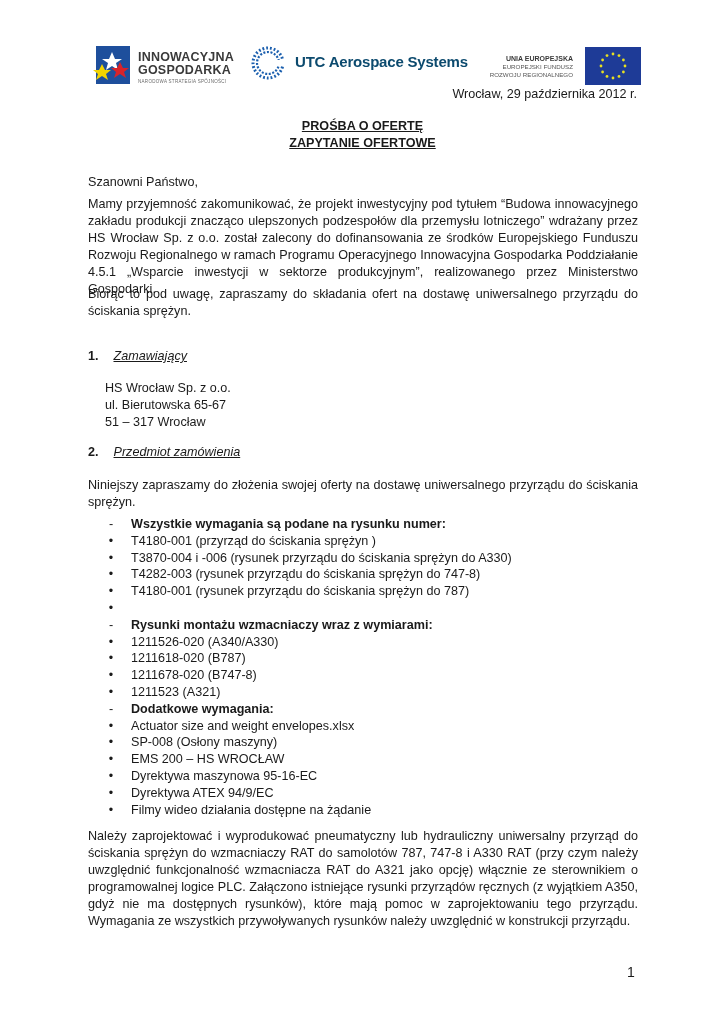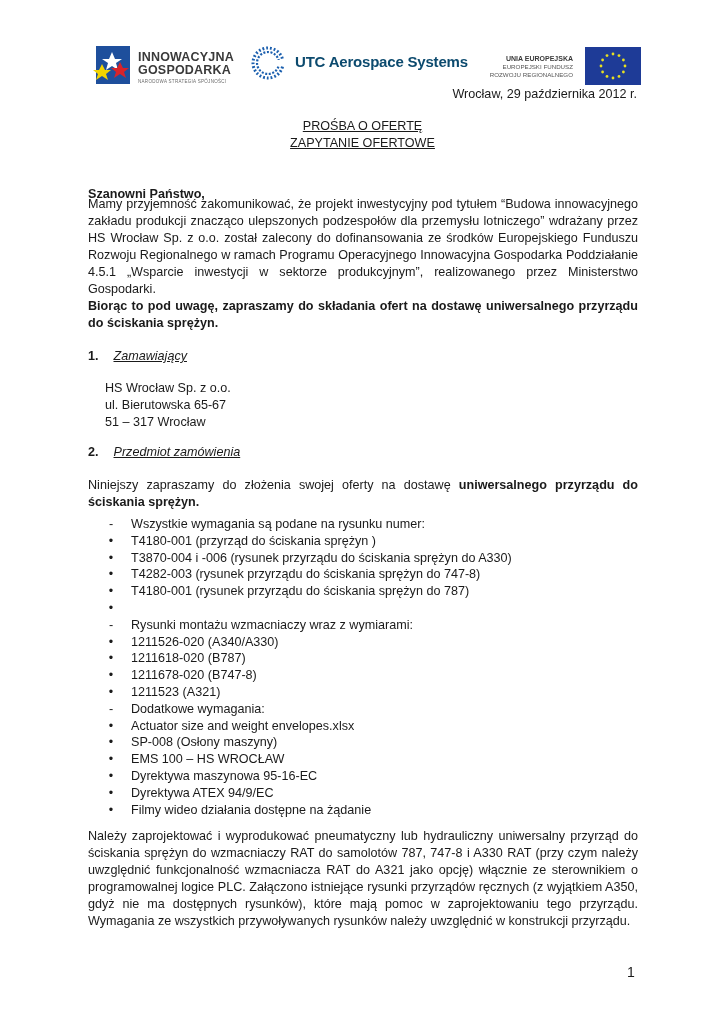--- a/index.html
+++ b/index.html
@@ -18,31 +18,31 @@
   .utc-mark { position: absolute; left: 0; top: 2px; width: 40px; height: 36px; }
   .utc-text { position: absolute; left: 45px; top: 10px; font-weight: bold; font-size: 15px; color: #0c4a6e; letter-spacing: -0.2px; }
 
   .logo-eu { left: 470px; top: 44px; width: 175px; height: 44px; }
   .eu-text { position: absolute; right: 72px; top: 10px; text-align: right; }
   .eu-t1 { font-weight: bold; font-size: 7px; color: #3a3a3a; line-height: 9px; }
   .eu-t2 { font-size: 6.2px; color: #555; line-height: 8px; }
   .eu-flag { position: absolute; right: 4px; top: 3px; width: 56px; height: 38px; background: #1e3b97; }
 
   .date { right: 88px; top: 87px; font-size: 12.6px; }
-  .title { left: 0; width: 725px; text-align: center; font-weight: normal; font-size: 12.6px; text-decoration: underline; line-height: 17px; }
+  .title { left: 0; width: 725px; text-align: center; font-weight: bold; font-size: 12.6px; text-decoration: underline; line-height: 17px; }
 
   .p { left: 88px; width: 550px; line-height: 17px; text-align: justify; }
-  .bold { font-weight: bold; margin-top: 12px; }
+  .bold { font-weight: normal; }
   .sec { font-weight: bold; }
   .sec-title { font-style: italic; text-decoration: underline; font-weight: normal; }
 
   .list { left: 105px; width: 530px; }
   .li { height: 16.8px; line-height: 16.8px; position: relative; padding-left: 26px; white-space: nowrap; }
   .li .m { position: absolute; left: 0; width: 12px; text-align: center; }
-  .li.dash .t { font-weight: normal; text-align: center; }
+  .li.dash .t { font-weight: bold; text-align: center; }
 
   .page-num { left: 627px; top: 964px; font-size: 14px; }
 </style>
 </head>
 <body>
 
 <div class="abs logo-ig">
   <svg class="ig-flag" viewBox="0 0 40 42">
     <rect x="0" y="0" width="40" height="42" fill="#ffffff"></rect>
     <polygon points="4,2 38,2 38,40 4,40" fill="#1e4f9c"></polygon>
@@ -130,21 +130,21 @@
   <div class="li"><span class="m">•</span><span class="t">T4180-001 (rysunek przyrządu do ściskania sprężyn do 787)</span></div>
   <div class="li"><span class="m">•</span></div>
   <div class="li dash"><span class="m">-</span><span class="t">Rysunki montażu wzmacniaczy wraz z wymiarami:</span></div>
   <div class="li"><span class="m">•</span><span class="t">1211526-020 (A340/A330)</span></div>
   <div class="li"><span class="m">•</span><span class="t">1211618-020 (B787)</span></div>
   <div class="li"><span class="m">•</span><span class="t">1211678-020 (B747-8)</span></div>
   <div class="li"><span class="m">•</span><span class="t">1211523 (A321)</span></div>
   <div class="li dash"><span class="m">-</span><span class="t">Dodatkowe wymagania:</span></div>
   <div class="li"><span class="m">•</span><span class="t">Actuator size and weight envelopes.xlsx</span></div>
   <div class="li"><span class="m">•</span><span class="t">SP-008 (Osłony maszyny)</span></div>
-  <div class="li"><span class="m">•</span><span class="t">EMS 100 – HS WROCŁAW</span></div>
+  <div class="li"><span class="m">•</span><span class="t">EMS 200 – HS WROCŁAW</span></div>
   <div class="li"><span class="m">•</span><span class="t">Dyrektywa maszynowa 95-16-EC</span></div>
   <div class="li"><span class="m">•</span><span class="t">Dyrektywa ATEX 94/9/EC</span></div>
   <div class="li"><span class="m">•</span><span class="t">Filmy wideo działania dostępne na żądanie</span></div>
 </div>
 
 <div class="abs p" style="top:828px;">Należy zaprojektować i wyprodukować pneumatyczny lub hydrauliczny uniwersalny przyrząd do ściskania sprężyn do wzmacniaczy RAT do samolotów 787, 747-8 i A330 RAT (przy czym należy uwzględnić funkcjonalność wzmacniacza RAT do A321 jako opcję) włącznie ze sterownikiem o programowalnej logice PLC.  Załączono istniejące rysunki przyrządów ręcznych (z wyjątkiem A350, gdyż nie ma dostępnych rysunków), które mają pomoc w zaprojektowaniu tego przyrządu. Wymagania ze wszystkich przywoływanych rysunków należy uwzględnić w konstrukcji przyrządu.</div>
 
 <div class="abs page-num">1</div>
 
 </body></html>

